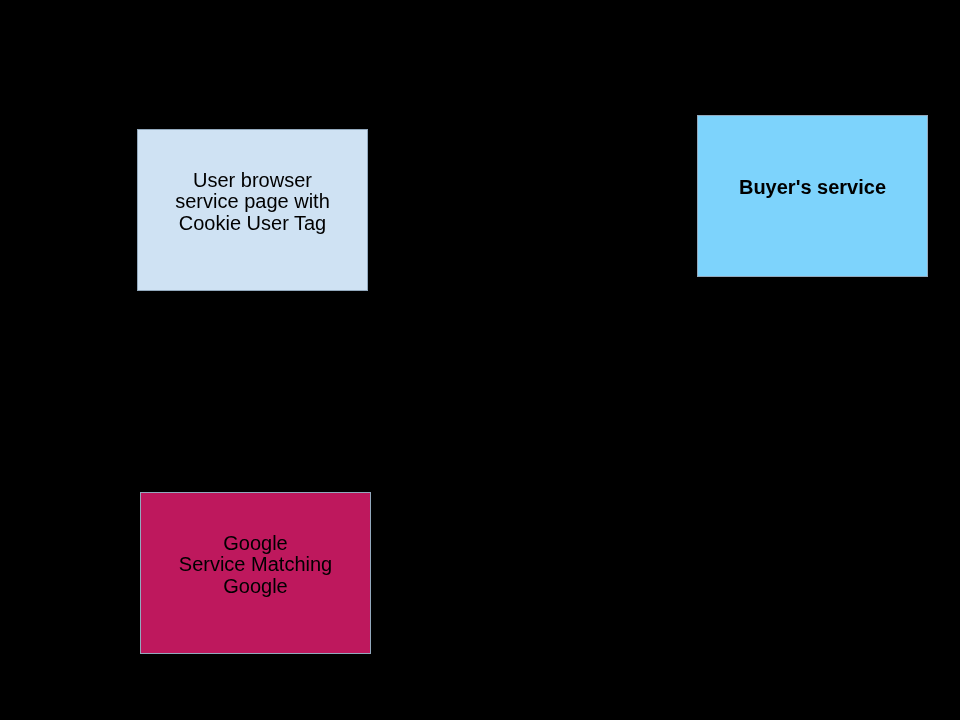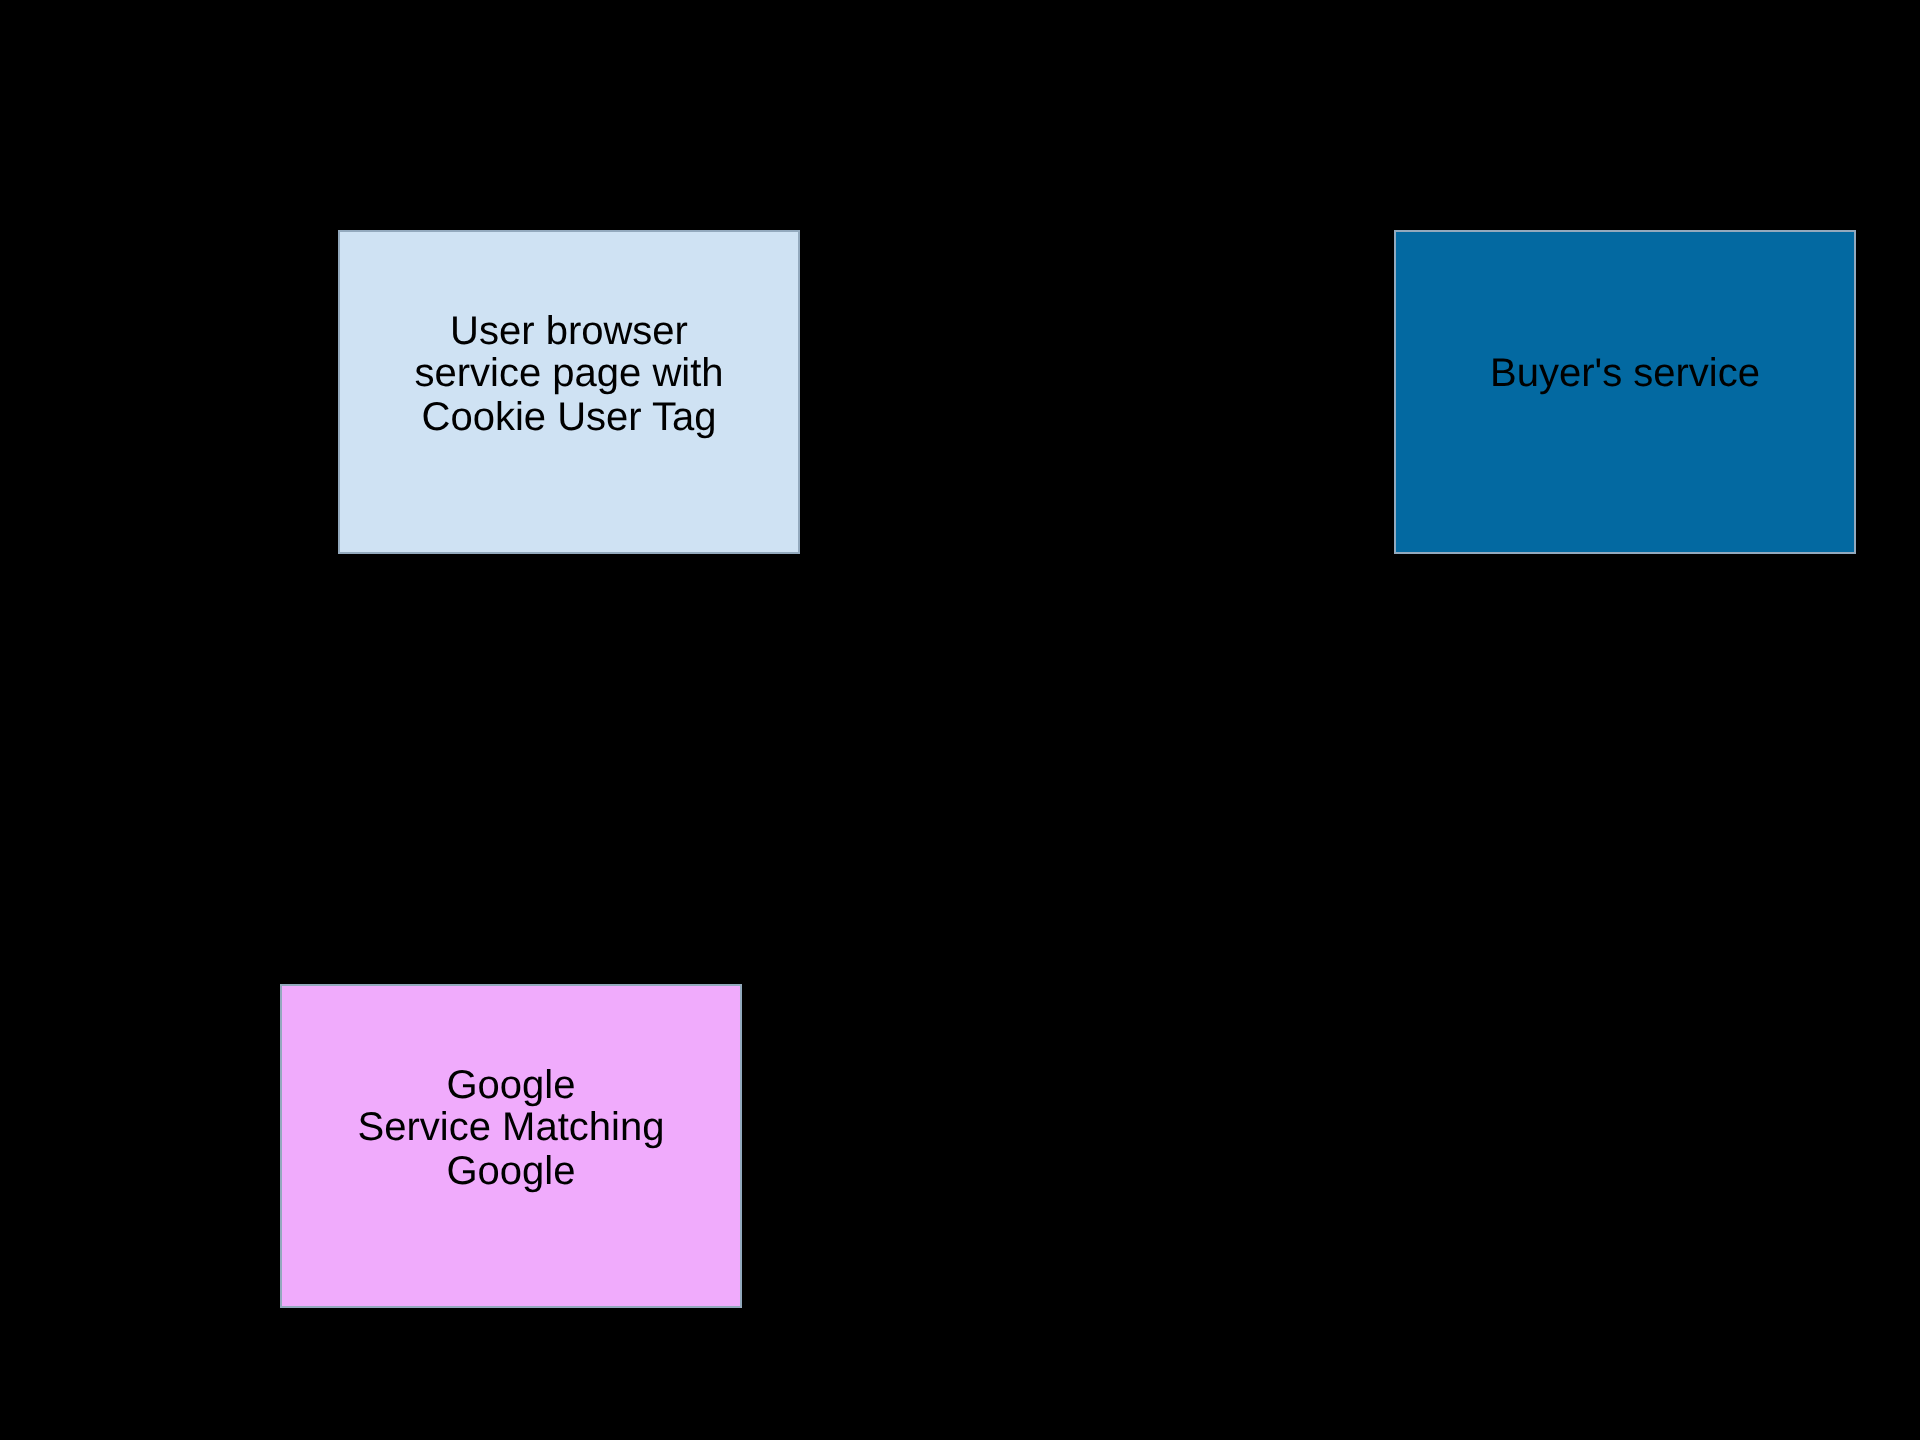--- a/index.html
+++ b/index.html
@@ -21,21 +21,21 @@
     height: 162px;
     box-sizing: border-box;
     background: #cfe2f3;
     border: 1px solid #93a9bd;
     display: flex;
     align-items: center;
     justify-content: center;
     text-align: center;
     color: #000000;
   }
-  .node--user   { left: 137px; top: 115px; margin-left: 32px; }
+  .node--user   { left: 137px; top: 129px; }
   .node--buyer  { left: 697px; top: 115px; }
   .node--google { left: 140px; top: 492px; }
   .node-label {
     font-size: 20px;
     line-height: 21.5px;
     transform: translateY(-8px);
     white-space: nowrap;
   }
   .node-label span { display: block; }
 </style>
@@ -45,27 +45,27 @@
 <div class="canvas" style="background: rgb(0, 0, 0);">
 
   <div class="node node--user" style="background: rgb(207, 226, 243); border-color: rgb(147, 169, 189); color: rgb(0, 0, 0);">
     <div class="node-label">
       <span>User browser</span>
       <span>service page with</span>
       <span>Cookie User Tag</span>
     </div>
   </div>
 
-  <div class="node node--buyer" style="background: #0369a1; border-color: rgb(147, 169, 189); color: rgb(0, 0, 0);">
+  <div class="node node--buyer" style="background: #7dd3fc; border-color: rgb(147, 169, 189); color: rgb(0, 0, 0); font-weight: bold;">
     <div class="node-label">
       <span>Buyer's service</span>
     </div>
   </div>
 
-  <div class="node node--google" style="background: #f0abfc; border-color: rgb(147, 169, 189); color: rgb(0, 0, 0);">
+  <div class="node node--google" style="background: #be185d; border-color: rgb(147, 169, 189); color: rgb(0, 0, 0);">
     <div class="node-label">
       <span>Google</span>
       <span>Service Matching</span>
       <span>Google</span>
     </div>
   </div>
 
 </div>
 
 </body></html>

